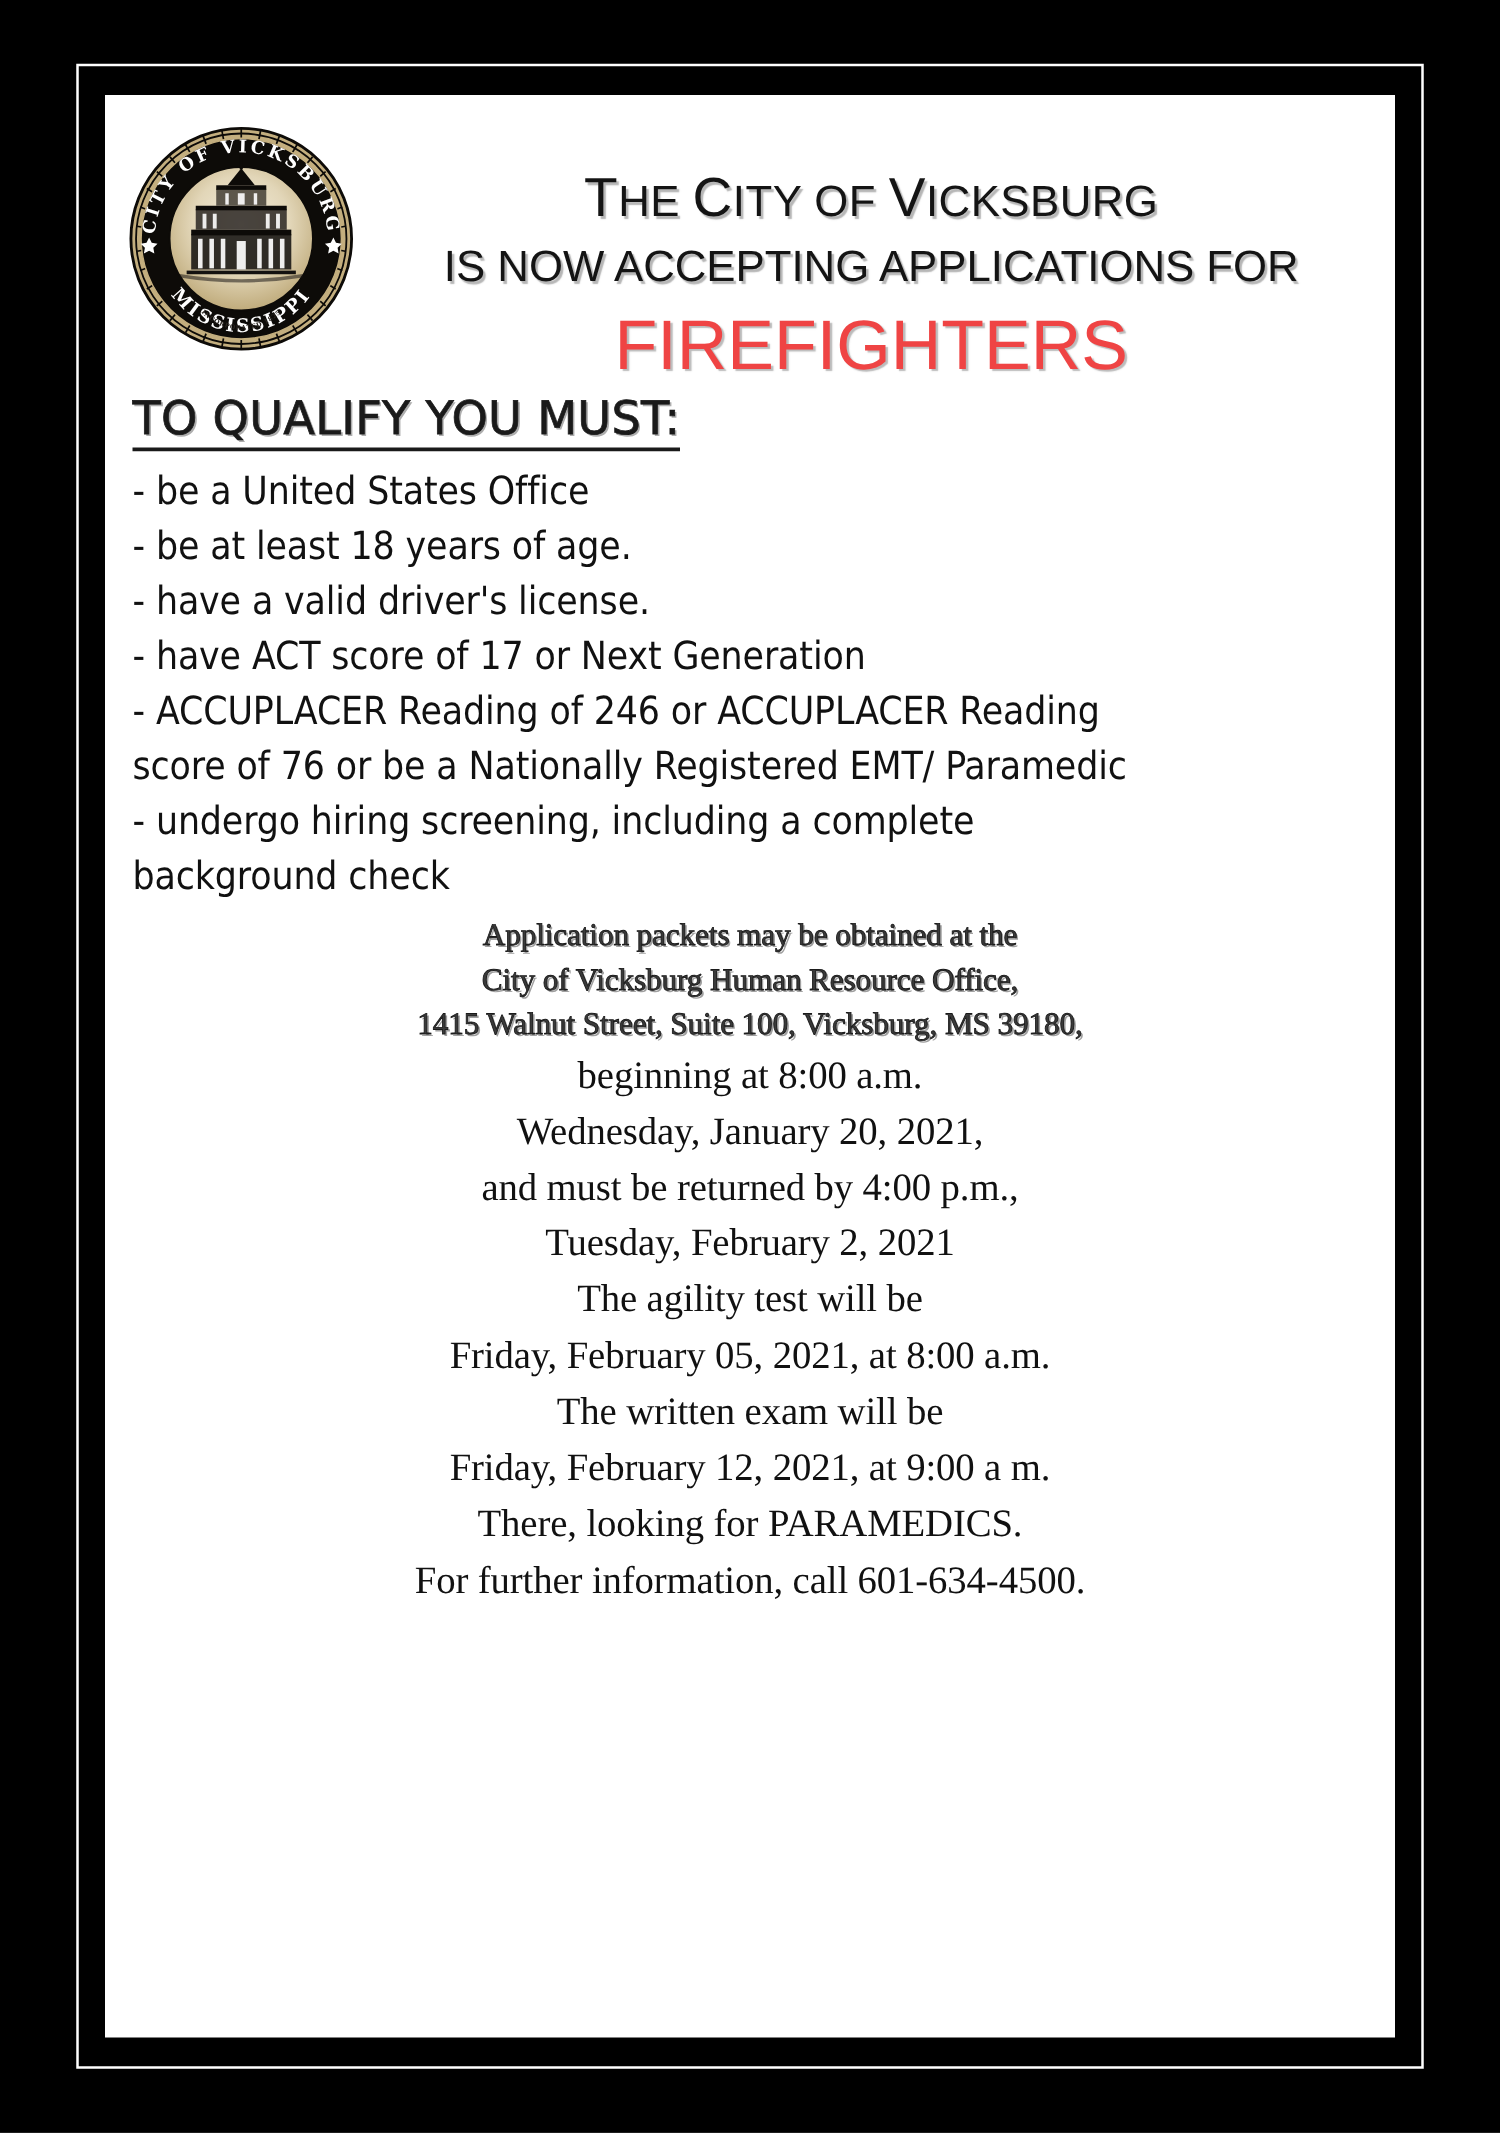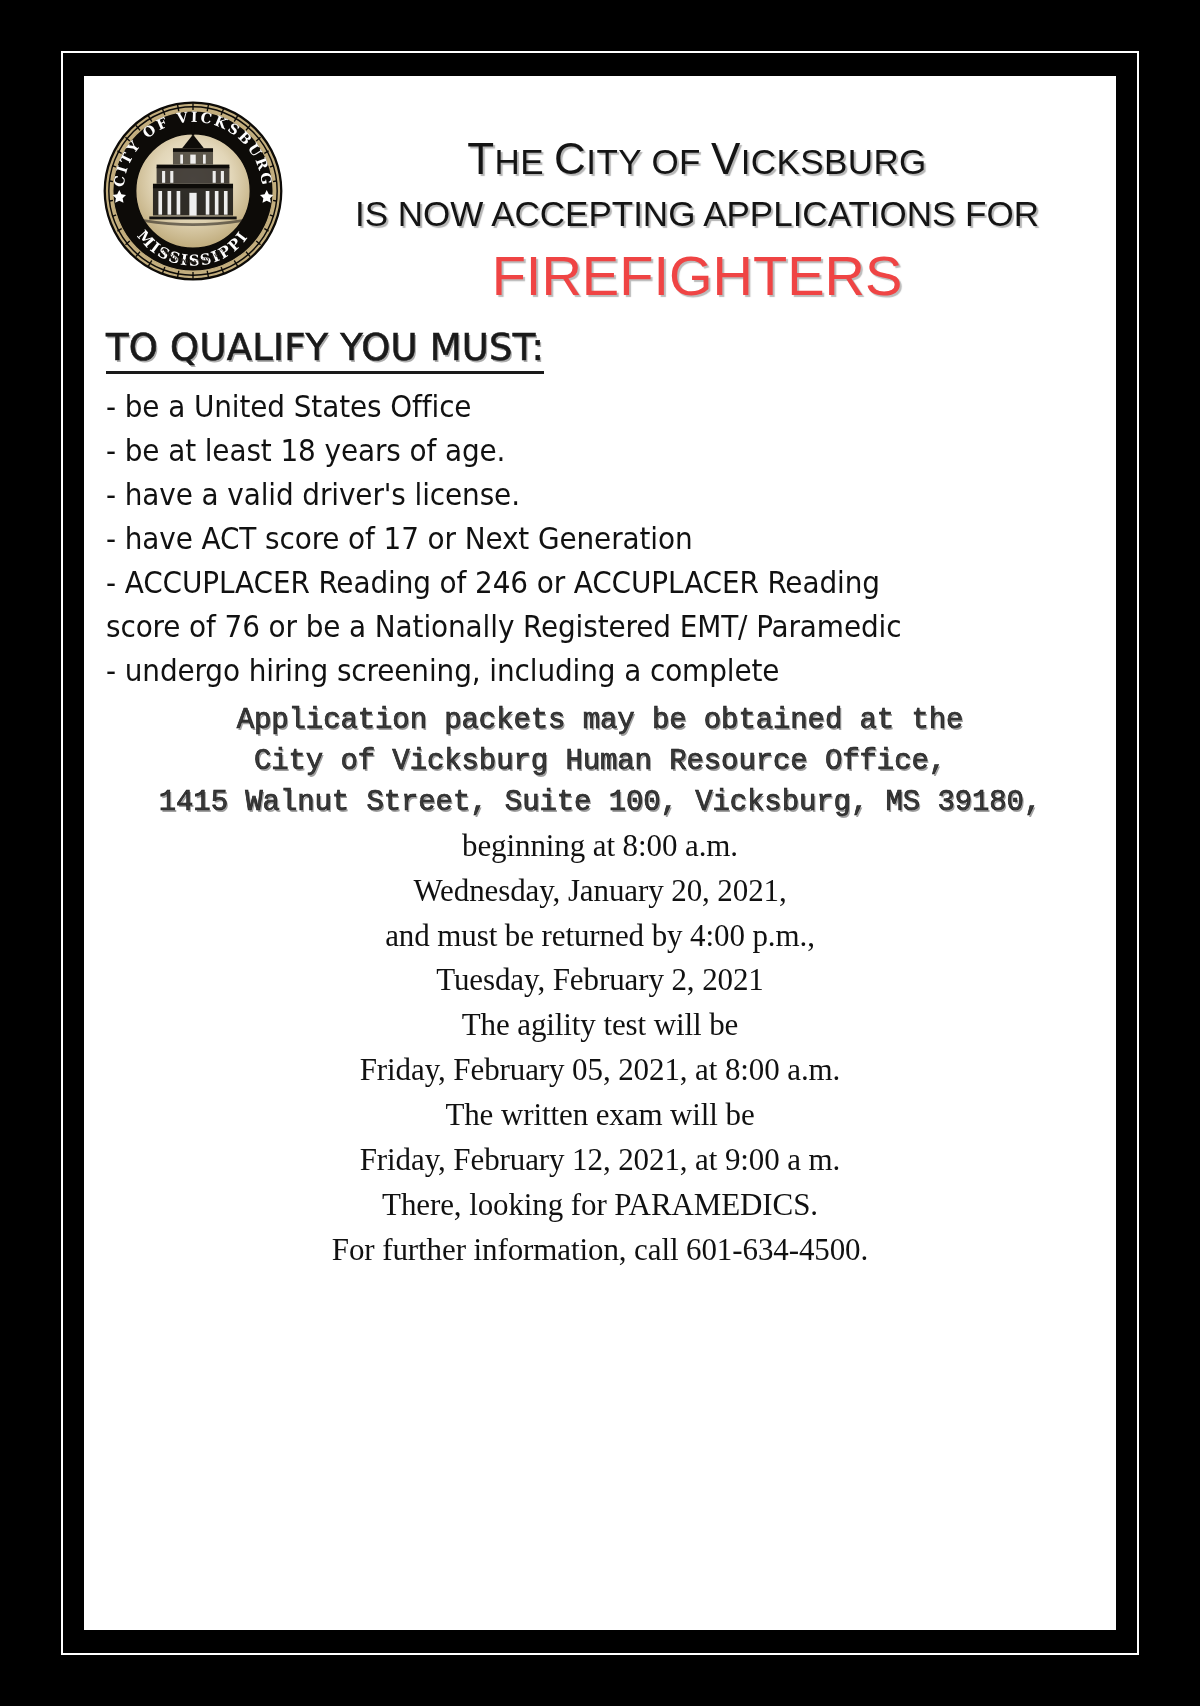--- a/index.html
+++ b/index.html
@@ -88,21 +88,21 @@
     line-height: 1.25;
     margin-top: 5px;
     text-shadow: 2px 2px 1px rgba(120,120,120,0.5);
     white-space: nowrap;
   }
 
   
   .body-area {
     position: absolute;
     left: 0; right: 0;
-    top: 228px;
+    top: 215px;
     padding: 0 22px 0 22px;
     box-sizing: border-box;
   }
 
   .qualify-heading {
     font-family: "DejaVu Sans", sans-serif;
     font-size: 37px;
     color: #1a1a1a;
     letter-spacing: 0.2px;
     display: inline-block;
@@ -134,22 +134,22 @@
     text-align: center;
     margin: 34px 18px 0 18px;
     letter-spacing: -0.1px;
   }
 
   .outlined-lines {
     text-align: center;
     margin-top: 8px;
   }
   .outlined-lines .oline {
-    font-family: Liberation Mono, monospace;
-    font-size: 29px;
+    font-family: Liberation Serif, serif;
+    font-size: 25px;
     line-height: 1.42;
     color: #3a3a3a;
     -webkit-text-stroke: 0.7px #1a1a1a;
     text-shadow: 1.5px 1.5px 0 rgba(150,150,150,0.9);
     letter-spacing: -0.1px;
   }
 
   .plain-lines {
     text-align: center;
   }
@@ -300,20 +300,21 @@
       <div class="qualify-heading">TO QUALIFY YOU MUST:</div>
 
       <ul class="bullets">
         <li>- be a United States Office</li>
         <li>- be at least 18 years of age.</li>
         <li>- have a valid driver's license.</li>
         <li>- have ACT score of 17 or Next Generation</li>
         <li>- ACCUPLACER Reading of 246 or ACCUPLACER Reading</li>
         <li>score of 76 or be a Nationally Registered EMT/ Paramedic</li>
         <li>- undergo hiring screening, including a complete</li>
+        <li>background check</li>
       </ul>
 
 
       <div class="outlined-lines">
         <div class="oline">Application packets may be obtained at the</div>
         <div class="oline">City of Vicksburg Human Resource Office,</div>
         <div class="oline">1415 Walnut Street, Suite 100, Vicksburg, MS 39180,</div>
       </div>
 
       <div class="plain-lines">

